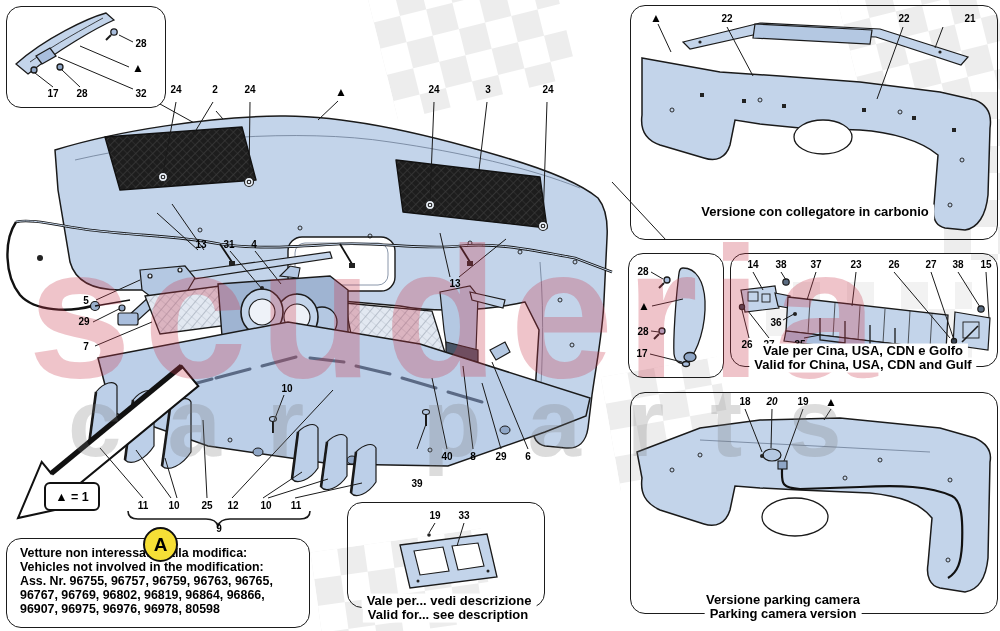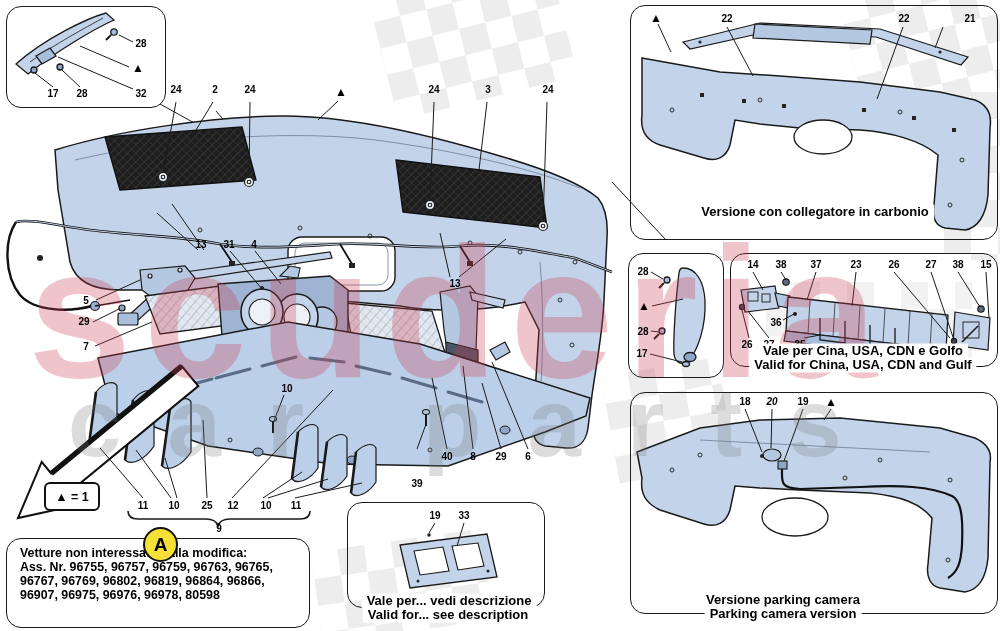--- a/index.html
+++ b/index.html
@@ -471,16 +471,17 @@
   <div class="cap" style="left:783px;top:614px;">Parking camera version</div>
 
   <span class="lbl" style="left:435px;top:516px;">19</span>
   <span class="lbl" style="left:464px;top:516px;">33</span>
   <div class="cap" style="left:449px;top:601px;">Vale per... vedi descrizione</div>
   <div class="cap" style="left:448px;top:615px;">Valid for... see description</div>
 
   <div id="badgeA">A</div>
   <div id="infoText">
     <div>Vetture non interessate dalla modifica:</div>
+    <div>Vehicles not involved in the modification:</div>
     <div>Ass. Nr. 96755, 96757, 96759, 96763, 96765, 96767, 96769, 96802, 96819, 96864, 96866, 96907, 96975, 96976, 96978, 80598</div>
   </div>
 
 </div>
 
 </body></html>

